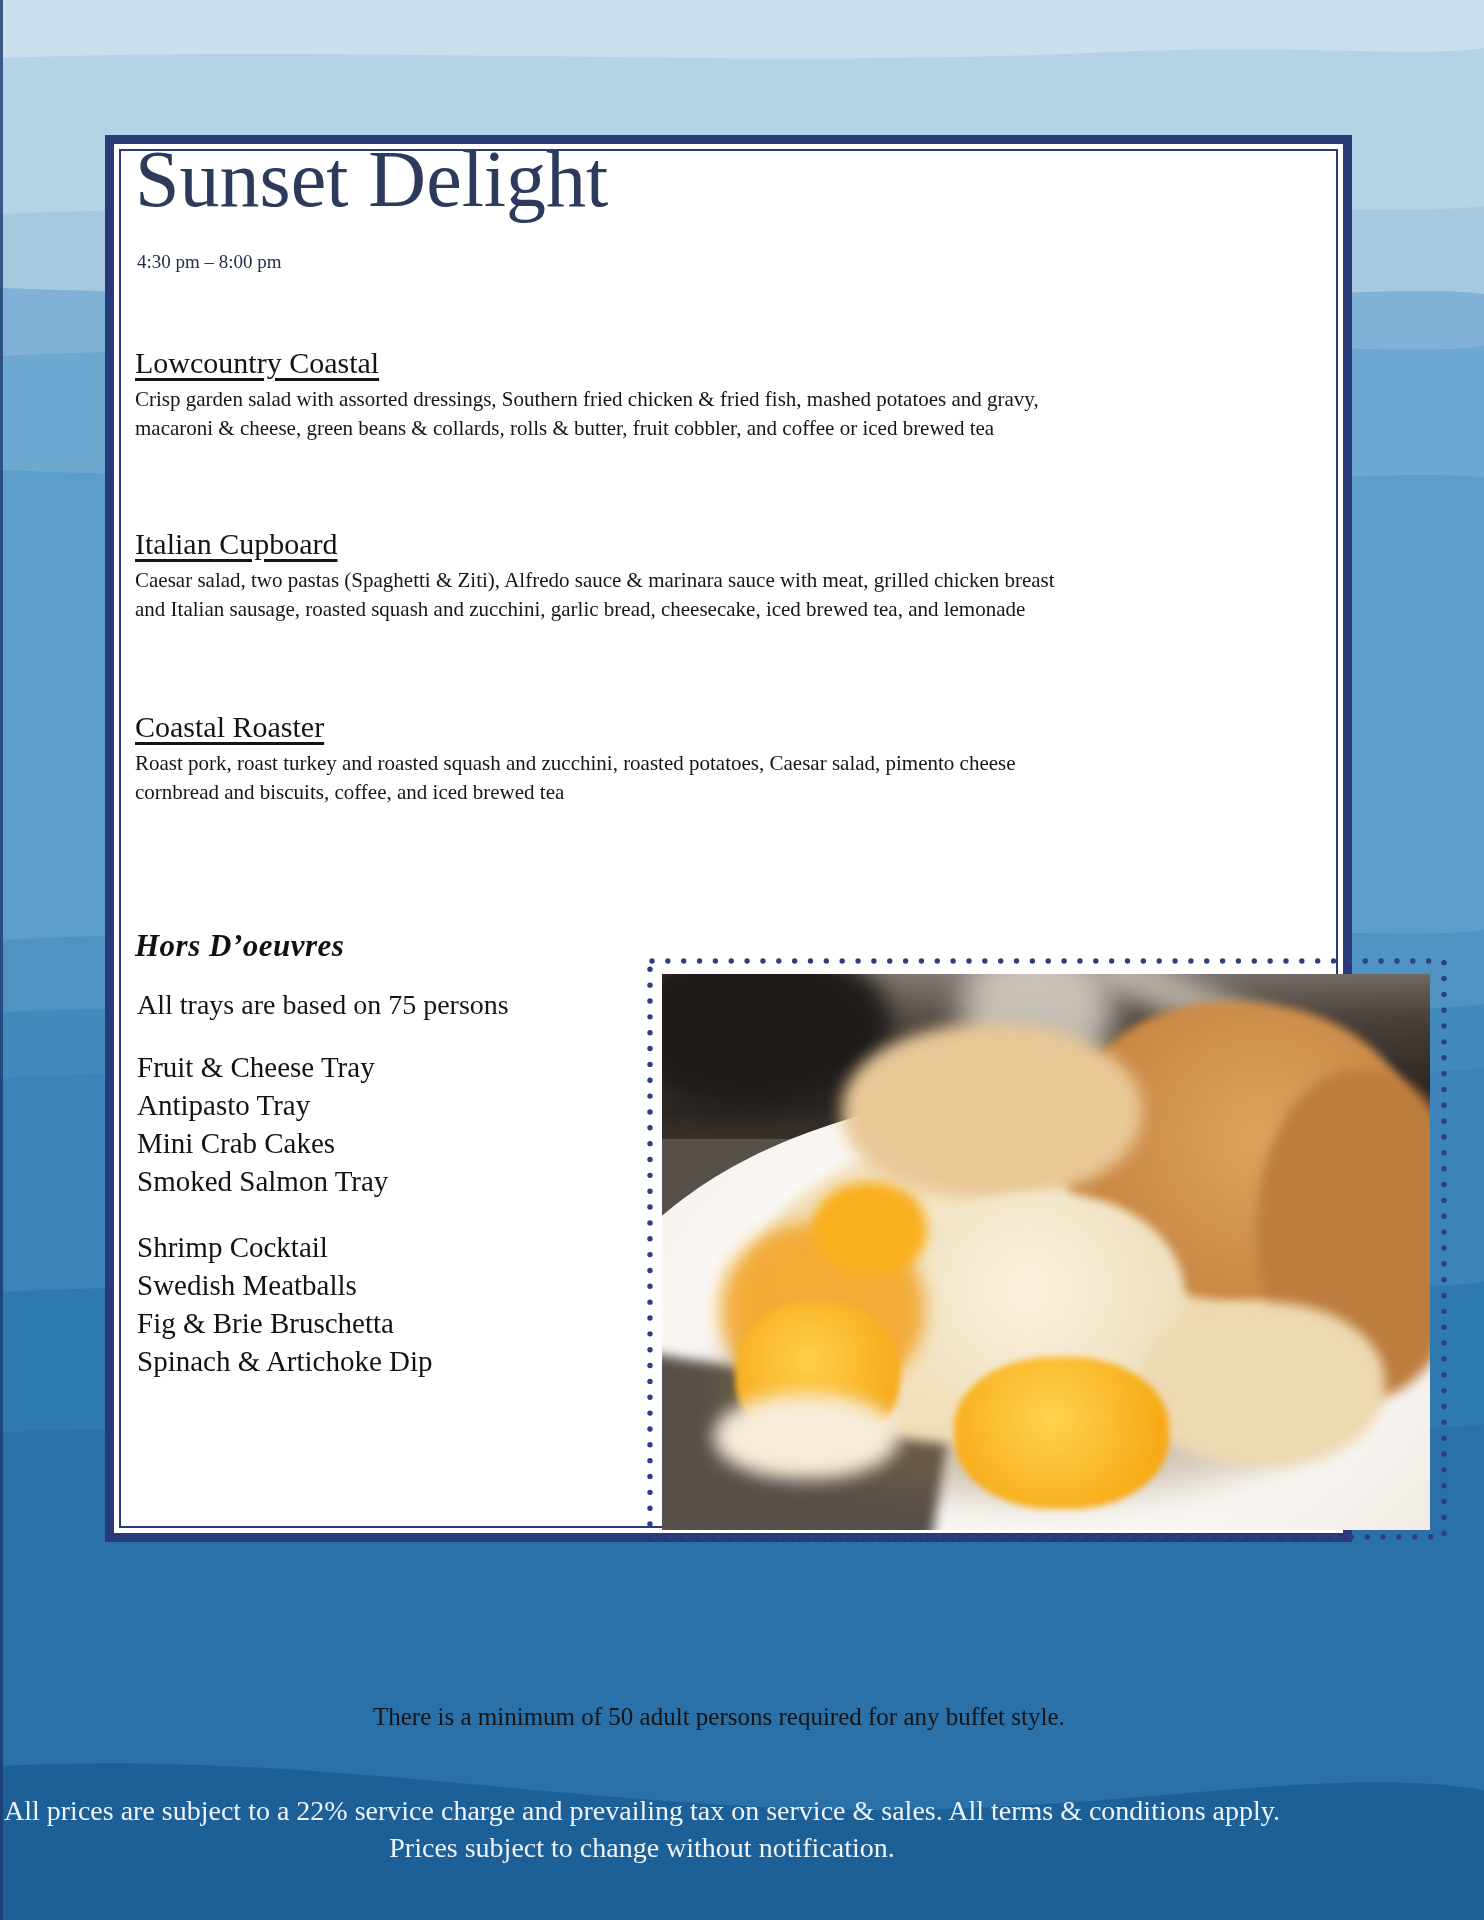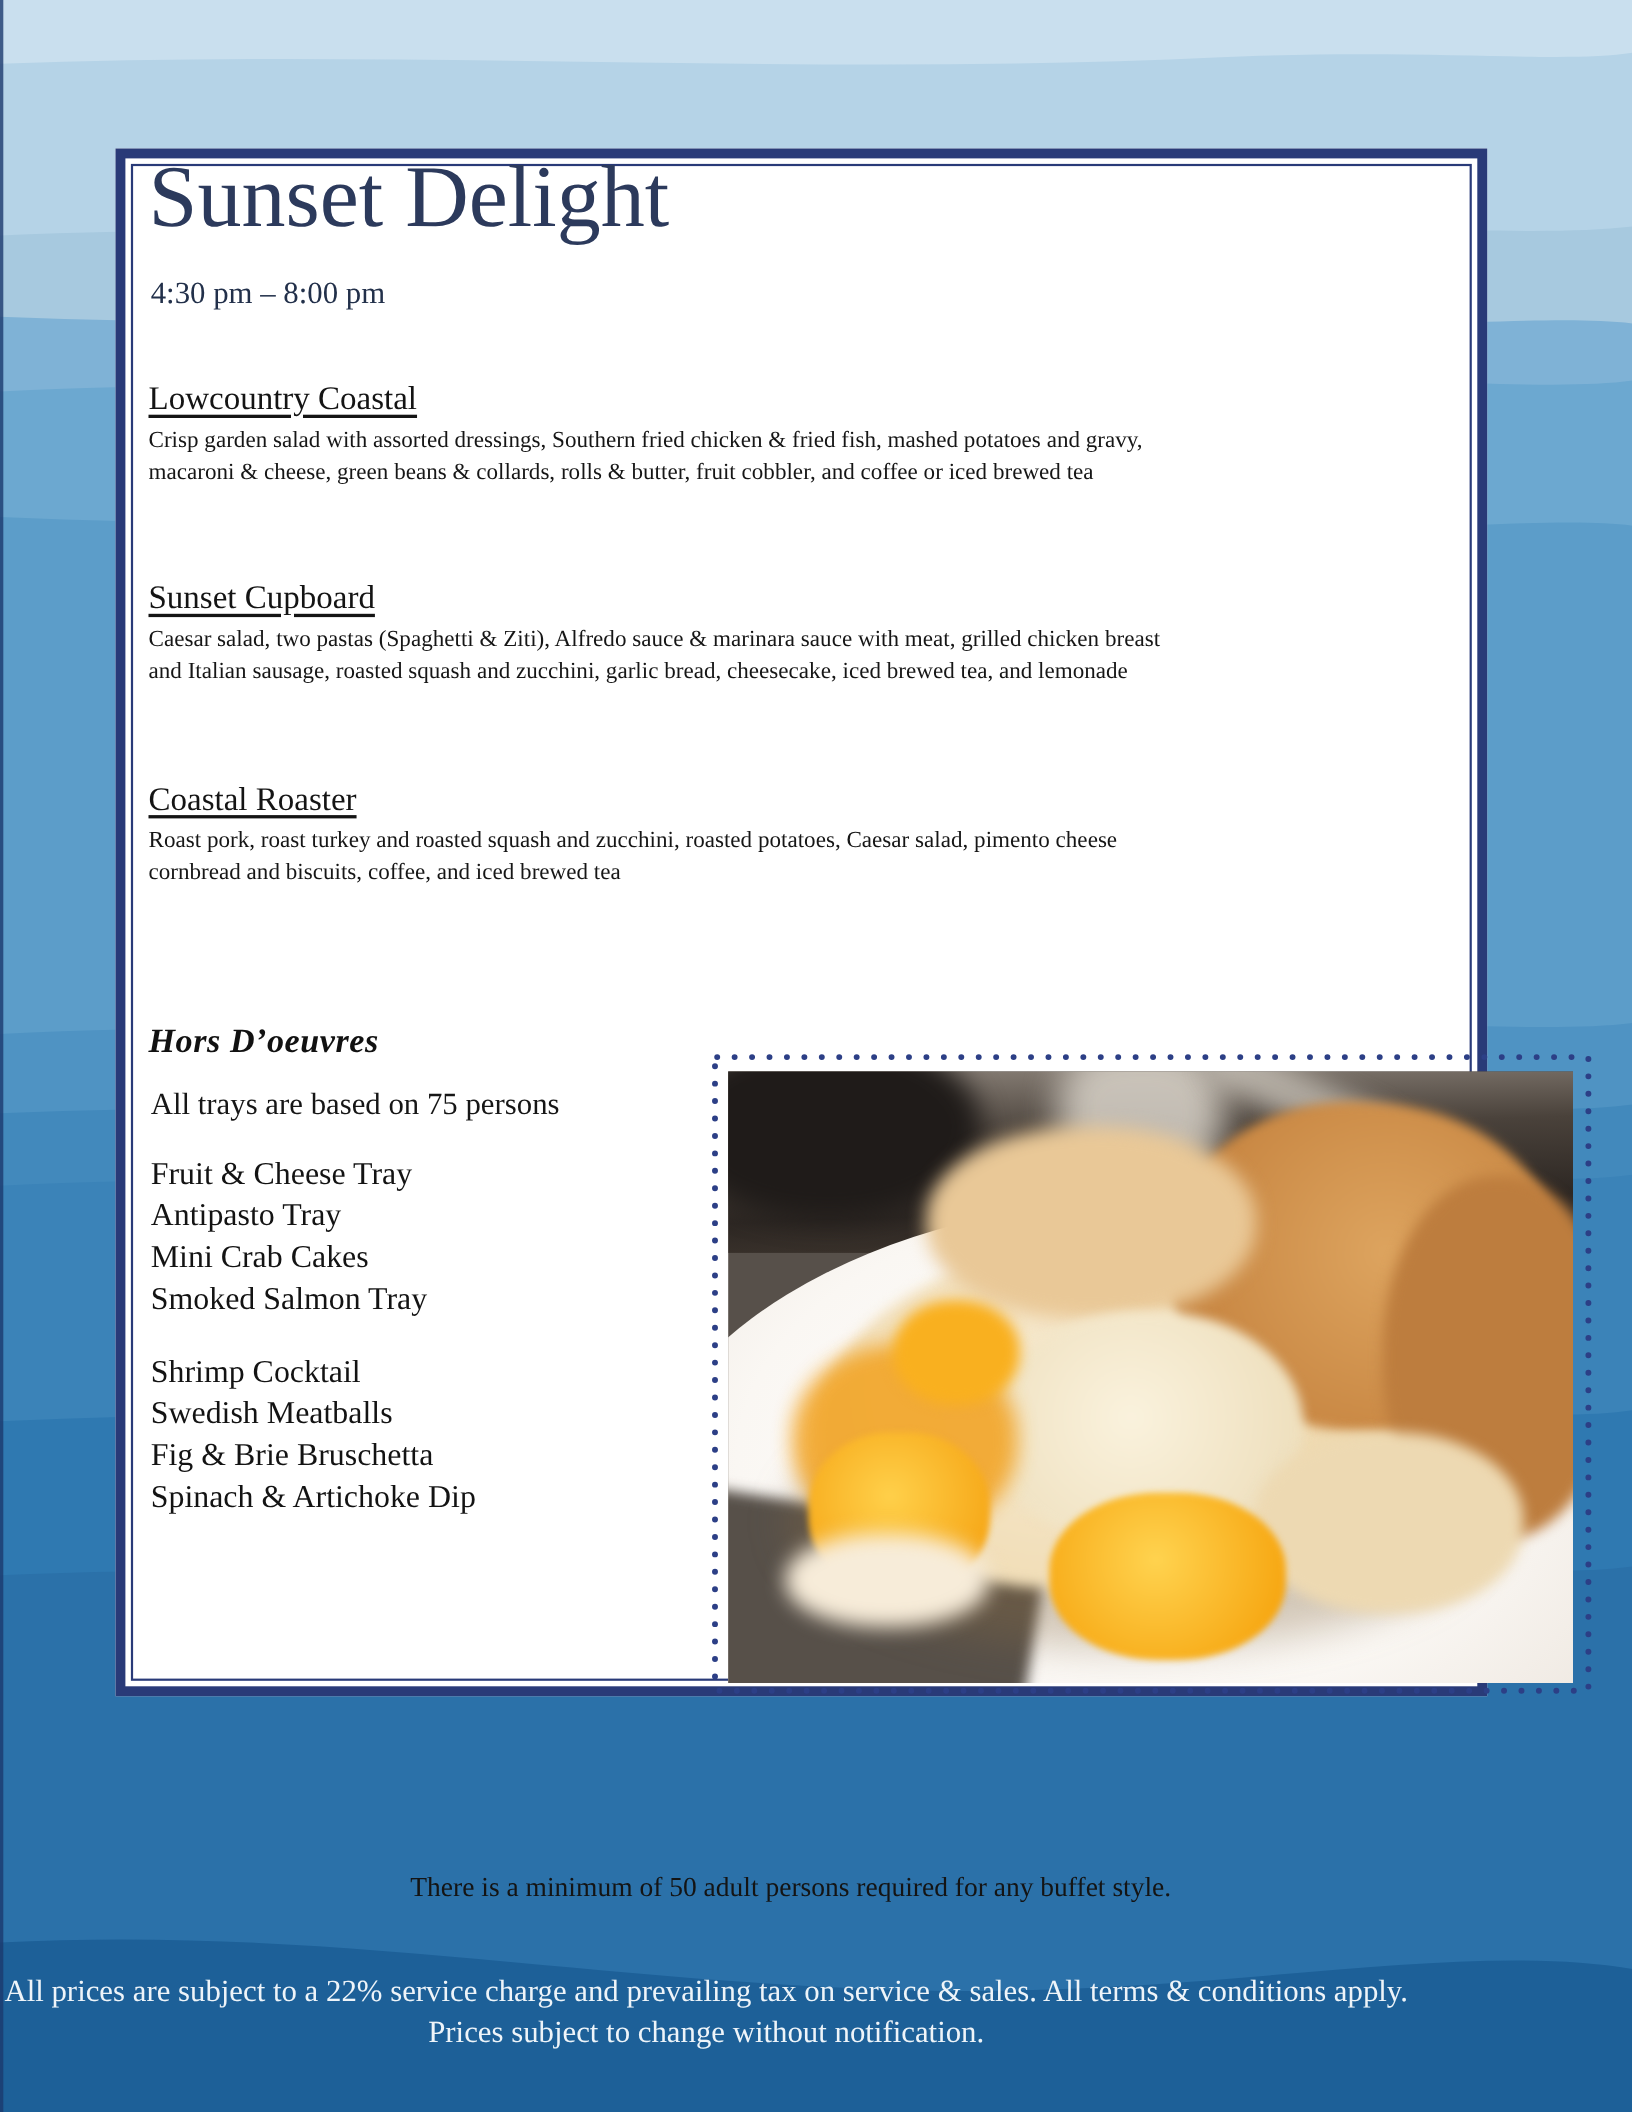--- a/index.html
+++ b/index.html
@@ -15,21 +15,21 @@
     position:absolute;left:105px;top:135px;width:1247px;height:1407px;
     box-sizing:border-box;background:#ffffff;border:9px solid #293a78;
   }
   .card-inner{
     position:absolute;inset:5px;border:2px solid #293a78;background:#ffffff;
   }
   .title{
     position:absolute;left:14px;top:-16px;margin:0;font-weight:400;
     font-size:80px;line-height:1.1;color:#2c3a5c;letter-spacing:0;
   }
-  .hours{position:absolute;left:16px;top:100px;font-size:28px;color:#22304a;}
+  .hours{position:absolute;left:16px;top:100px;font-size:19px;color:#22304a;}
 
   .sec{position:absolute;left:14px;width:948px;}
   .sec h2{
     margin:0;font-size:30px;font-weight:400;color:#141414;
     text-decoration:underline;text-underline-offset:5px;line-height:1.3;
   }
   .sec p{margin:3px 0 0 0;font-size:21px;line-height:1.36;color:#161616;}
   .sec1{top:192px;}
   .sec2{top:373px;}
   .sec3{top:556px;}
@@ -116,21 +116,21 @@
 
       <h1 class="title">Sunset Delight</h1>
       <div class="hours">4:30 pm – 8:00 pm</div>
 
       <section class="sec sec1">
         <h2>Lowcountry Coastal</h2>
         <p>Crisp garden salad with assorted dressings, Southern fried chicken &amp; fried fish, mashed potatoes and gravy, macaroni &amp; cheese, green beans &amp; collards, rolls &amp; butter, fruit cobbler, and coffee or iced brewed tea</p>
       </section>
 
       <section class="sec sec2">
-        <h2>Sunset Cupboard</h2>
+        <h2>Italian Cupboard</h2>
         <p>Caesar salad, two pastas (Spaghetti &amp; Ziti), Alfredo sauce &amp; marinara sauce with meat, grilled chicken breast and Italian sausage, roasted squash and zucchini, garlic bread, cheesecake, iced brewed tea, and lemonade</p>
       </section>
 
       <section class="sec sec3">
         <h2>Coastal Roaster</h2>
         <p>Roast pork, roast turkey and roasted squash and zucchini, roasted potatoes, Caesar salad, pimento cheese cornbread and biscuits, coffee, and iced brewed tea</p>
       </section>
 
       <h2 class="hors-title">Hors D’oeuvres</h2>
       <div class="hors-sub">All trays are based on 75 persons</div>

